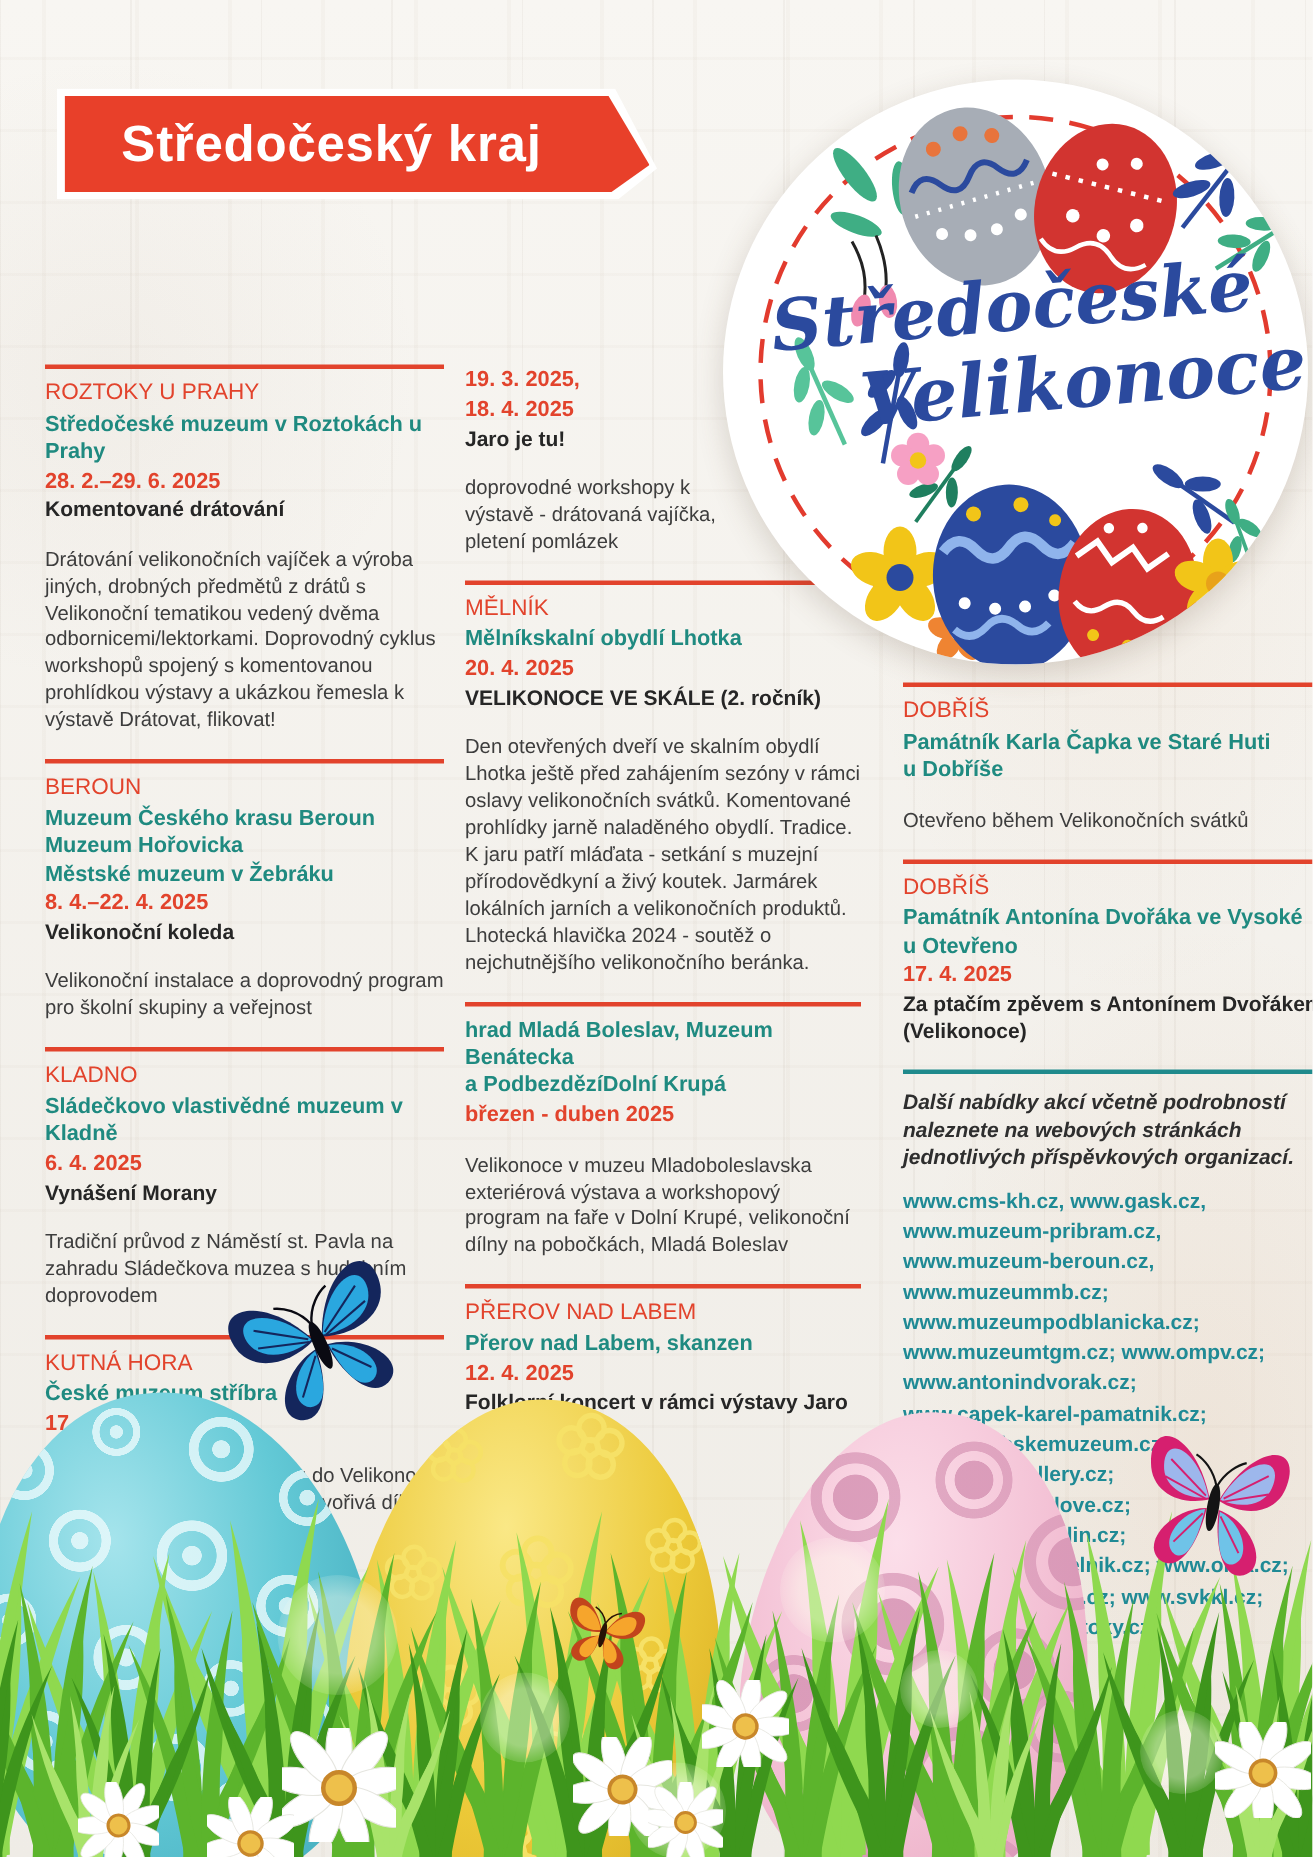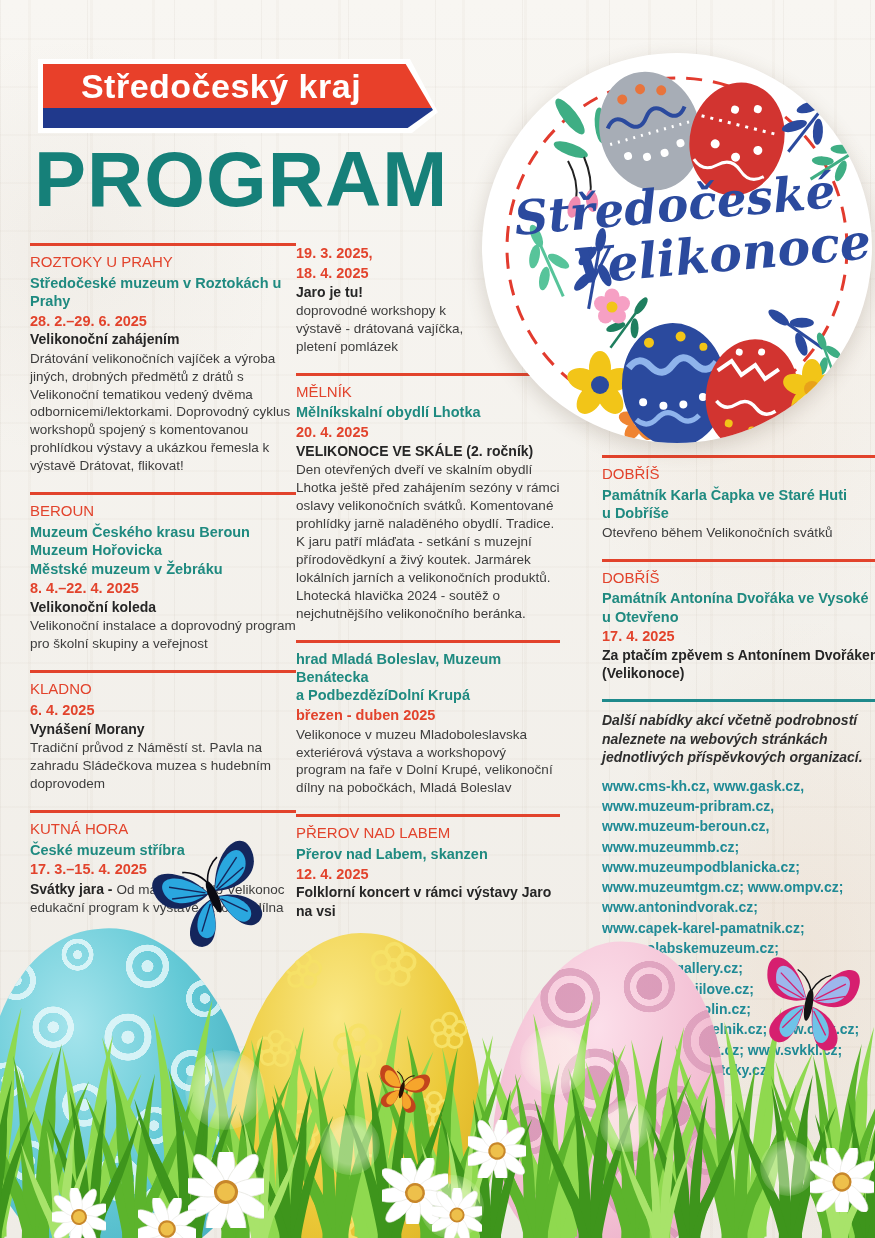--- a/index.html
+++ b/index.html
@@ -12,50 +12,50 @@
       radial-gradient(ellipse 300px 300px at 8% 20%, rgba(180,160,140,.08), transparent 70%),
       repeating-linear-gradient(90deg, rgba(120,100,80,.06) 0 1px, transparent 1px 87px),
       repeating-linear-gradient(90deg, transparent 0 28px, rgba(170,150,125,.05) 28px 31px, transparent 31px 62px),
       repeating-linear-gradient(0deg, transparent 0 46px, rgba(160,140,120,.04) 46px 48px),
       linear-gradient(180deg,#f8f6f2,#efece6);
   }
   
   .banner{position:absolute;left:38px;top:59px;width:400px;height:74px;background:#fff;
     clip-path:polygon(0 0,93% 0,100% 72%,93.5% 100%,0 100%);z-index:3;}
   .banner-core{position:absolute;left:5px;top:5px;right:5px;bottom:5px;
-    clip-path:polygon(0 0,93% 0,100% 72%,93.5% 100%,0 100%);display:flex;flex-direction:column;}
+    clip-path:polygon(0 0,93% 0,100% 72%,93.5% 100%,0 100%);display:flex;flex-direction:row;}
   .banner-red{flex:1;background:#e8402a;display:flex;align-items:center;justify-content:center;padding-right:34px;}
   .banner-red span{color:#fff;font-size:34px;font-weight:700;letter-spacing:.5px;}
   .banner-blue{height:20px;background:#20398c;}
   
   .program-title{position:absolute;left:34px;top:134px;margin:0;font-size:78px;font-weight:700;
     color:#168079;letter-spacing:1px;z-index:3;}
   
   .badge{position:absolute;left:482px;top:53px;width:390px;height:390px;border-radius:50%;
     background:#fff;box-shadow:0 6px 20px rgba(90,70,50,.20);overflow:hidden;z-index:4;}
   .badge svg{position:absolute;left:0;top:0;}
   .badge-text{position:absolute;left:0;right:0;top:126px;transform:rotate(-5deg);
     color:#2b4a9e;font-family:"DejaVu Serif",serif;font-style:italic;font-weight:700;
     text-align:center;z-index:2;}
   .badge-line1{font-size:47px;line-height:1.1;}
   .badge-line2{font-size:49px;line-height:1.05;margin-left:86px;margin-top:2px;}
   
   .col{position:absolute;top:243px;z-index:2;}
   .col1{left:30px;width:266px;}
-  .col2{left:296px;width:264px;}
+  .col2{left:310px;width:264px;}
   .col3{left:602px;top:455px;width:282px;}
   .block{border-top:3px solid #e2432c;padding-top:7px;margin-bottom:17px;}
   .block.no-rule{border-top:none;padding-top:0;}
   .block.teal-rule{border-top-color:#1f8a8c;}
   .narrow{max-width:180px;}
   .city{color:#e2432c;font-size:15px;font-weight:400;margin:0 0 2px;line-height:1.25;}
   .venue{color:#1f8a80;font-size:14.5px;font-weight:700;line-height:1.27;}
   .date{color:#e2432c;font-size:14.5px;font-weight:700;line-height:1.3;margin-top:1px;}
   .etitle{color:#262626;font-size:14px;font-weight:700;line-height:1.3;margin-top:0;}
-  .desc{color:#3d3d3d;font-size:13.5px;line-height:1.33;margin:1px 0 0;}
+  .desc{color:#3d3d3d;font-size:13.5px;line-height:1.33;margin:15px 0 0;}
   .etitle-inline{color:#262626;font-weight:700;font-size:14px;}
   .note-italic{font-style:italic;font-weight:700;color:#2e2e2e;font-size:14px;line-height:1.32;margin:2px 0 9px;}
   .link-line{color:#1f8a95;font-weight:700;font-size:14px;line-height:1.45;}
   
   .egg{position:absolute;overflow:hidden;z-index:5;}
   .egg-blue{left:-18px;top:928px;width:268px;height:335px;transform:rotate(-7deg);
     border-radius:50% 50% 47% 47% / 60% 60% 42% 42%;
     background:radial-gradient(ellipse at 38% 28%, #a5e4ec 0%, #63c9d6 48%, #3aa4b6 100%);}
   .egg-yellow{left:232px;top:933px;width:250px;height:332px;transform:rotate(4deg);
     border-radius:50% 50% 47% 47% / 60% 60% 42% 42%;
@@ -80,21 +80,20 @@
 
   <div class="banner">
     <div class="banner-core">
       <div class="banner-red">
         <span>Středočeský kraj</span>
       </div>
       <div class="banner-blue"></div>
     </div>
   </div>
 
-  <h1 class="program-title">PROGRAM</h1>
 
   <div class="badge">
     <svg width="390" height="390" viewBox="0 0 390 390">
       <circle cx="195" cy="195" r="170" fill="none" stroke="#e23b2e" stroke-width="3" stroke-dasharray="16 11"></circle>
 
       <g transform="translate(104,84) rotate(-38)" fill="#3fae84">
         <ellipse cx="0" cy="-26" rx="7" ry="22"></ellipse>
         <ellipse cx="-17" cy="-10" rx="6" ry="18" transform="rotate(-32)"></ellipse>
         <ellipse cx="16" cy="-10" rx="6" ry="18" transform="rotate(32)"></ellipse>
       </g>
@@ -277,34 +276,35 @@
       <div class="badge-line1">Středočeské</div>
       <div class="badge-line2">Velikonoce</div>
     </div>
   </div>
 
   <div class="col col1">
     <section class="block">
       <h2 class="city">ROZTOKY U PRAHY</h2>
       <div class="venue">Středočeské muzeum v Roztokách u Prahy</div>
       <div class="date">28. 2.–29. 6. 2025</div>
-      <div class="etitle">Velikonoční zahájením</div>
+      <div class="etitle">Komentované drátování</div>
       <p class="desc">Drátování velikonočních vajíček a výroba jiných, drobných předmětů z drátů s Velikonoční tematikou vedený dvěma odbornicemi/lektorkami. Doprovodný cyklus workshopů spojený s komentovanou prohlídkou výstavy a ukázkou řemesla k výstavě Drátovat, flikovat!</p>
     </section>
     <section class="block">
       <h2 class="city">BEROUN</h2>
       <div class="venue">Muzeum Českého krasu Beroun</div>
       <div class="venue">Muzeum Hořovicka</div>
       <div class="venue">Městské muzeum v Žebráku</div>
       <div class="date">8. 4.–22. 4. 2025</div>
       <div class="etitle">Velikonoční koleda</div>
       <p class="desc">Velikonoční instalace a doprovodný program pro školní skupiny a veřejnost</p>
     </section>
     <section class="block">
       <h2 class="city">KLADNO</h2>
+      <div class="venue">Sládečkovo vlastivědné muzeum v Kladně</div>
       <div class="date">6. 4. 2025</div>
       <div class="etitle">Vynášení Morany</div>
       <p class="desc">Tradiční průvod z Náměstí st. Pavla na zahradu Sládečkova muzea s hudebním doprovodem</p>
     </section>
     <section class="block">
       <h2 class="city">KUTNÁ HORA</h2>
       <div class="venue">České muzeum stříbra</div>
       <div class="date">17. 3.–15. 4. 2025</div>
       <p class="desc"><span class="etitle-inline">Svátky jara - </span><span>Od masopustu do Velikonoc edukační program k výstavě - tvořivá dílna</span></p>
     </section>

